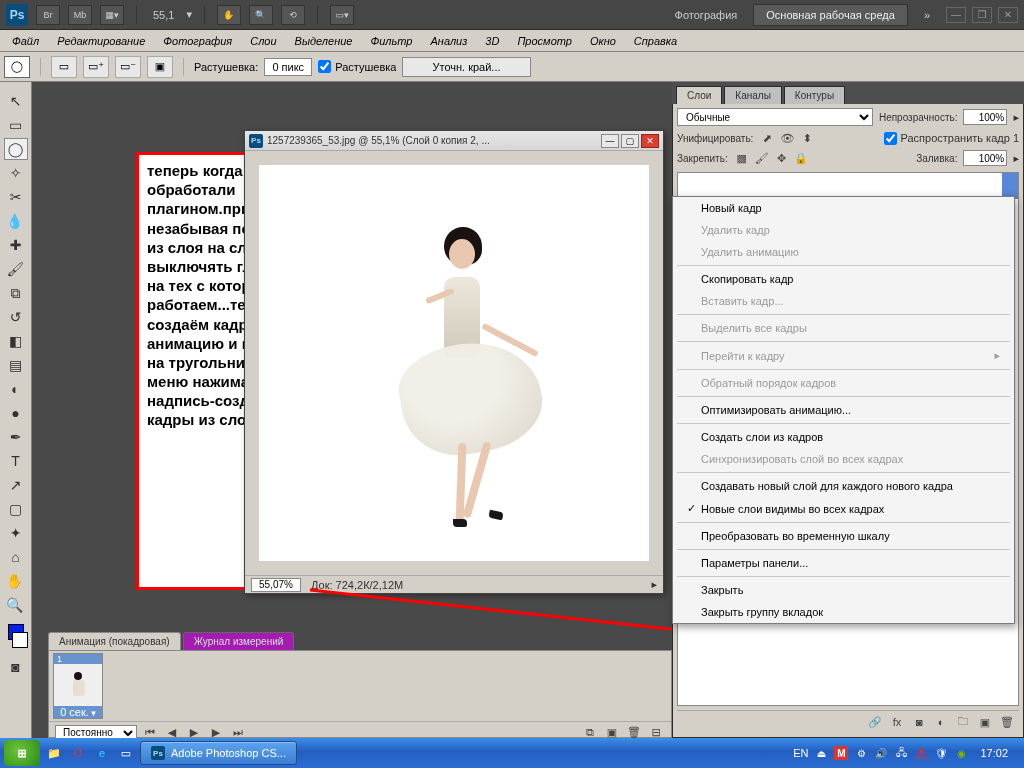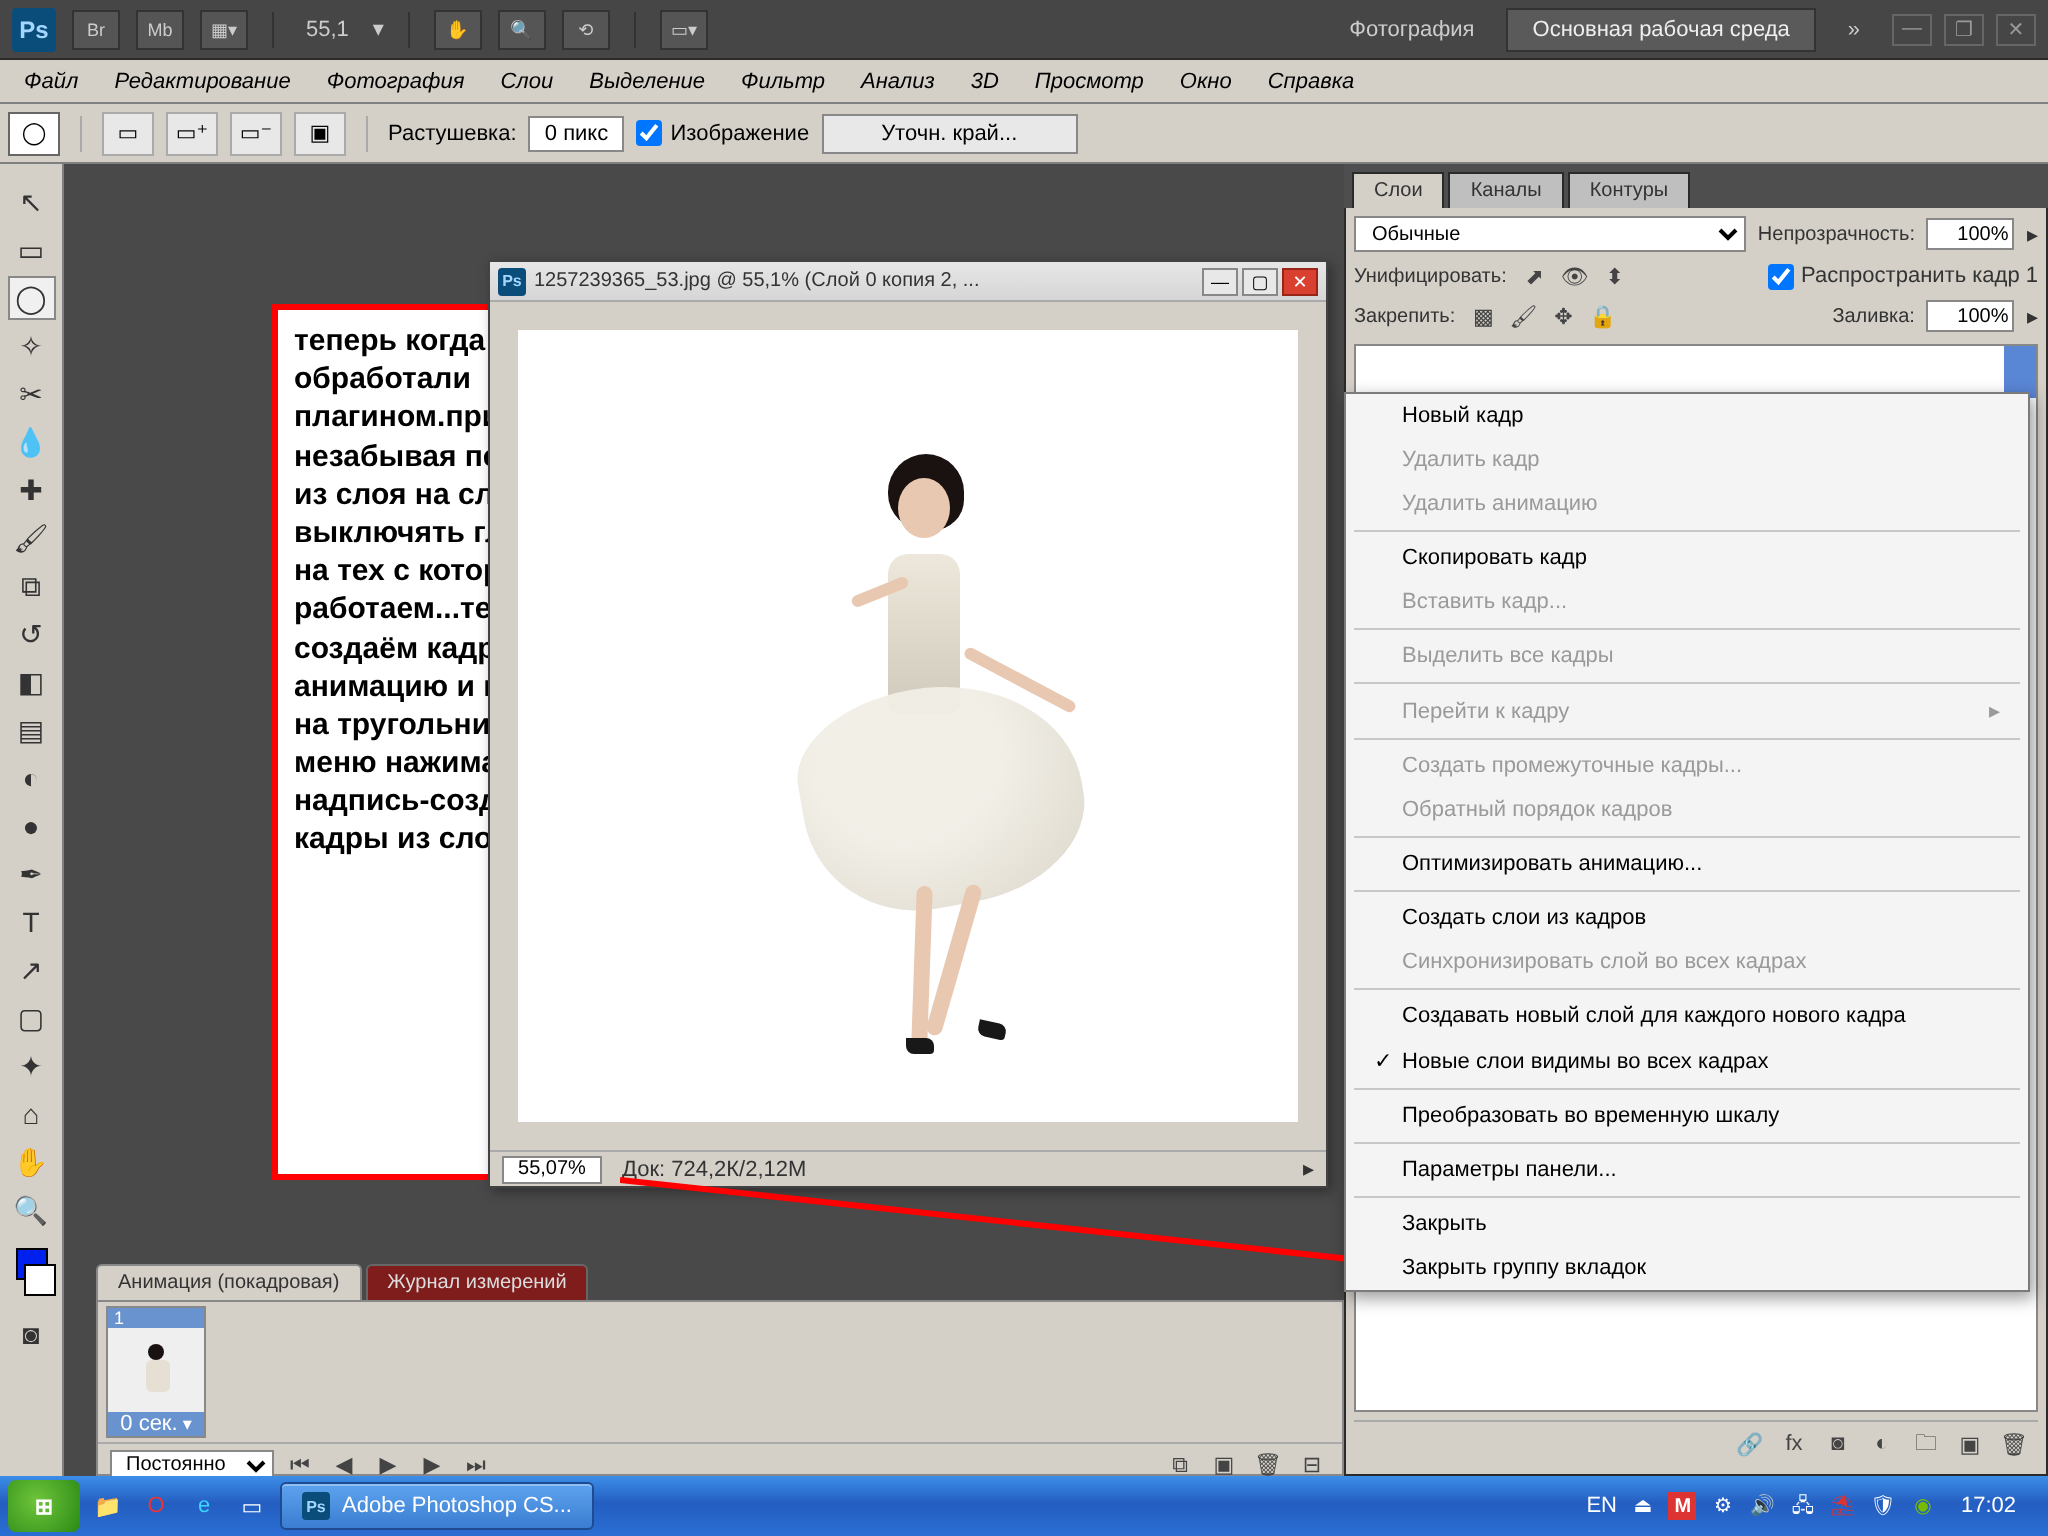--- a/index.html
+++ b/index.html
@@ -55,21 +55,21 @@
 .model-shoe1 { position:absolute; left: 84px; top: 336px; width: 14px; height: 8px; background:#181818; border-radius: 0 4px 2px 4px; }
 .model-shoe2 { position:absolute; left: 120px; top: 328px; width: 14px; height: 8px; background:#181818; border-radius: 0 4px 2px 4px; transform: rotate(12deg); }
 .doc-status { height: 18px; background: #d4d0c8; display: flex; align-items: center; padding: 0 6px; gap: 10px; border-top: 1px solid #aaa; font-size: 10px; color: #333; }
 .doc-status .inp { width: 50px; height: 14px; border: 1px solid #888; background: #fff; text-align:center; font-size:10px; }
 
 .red-note { position: absolute; left: 104px; top: 70px; width: 196px; height: 438px; background: #fff; border: 3px solid #ff0000; padding: 6px 8px; }
 .red-note-text { font-size: 15px; font-weight: bold; color: #000; line-height: 1.28; }
 
 .anim-tab-row { position: absolute; left: 16px; top: 548px; right: 0; height: 20px; display: flex; align-items: flex-end; }
 .anim-tab { padding: 3px 10px; background: #d4d0c8; border: 1px solid #888; border-bottom: none; border-radius: 3px 3px 0 0; font-size: 10px; color: #333; margin-right: 2px; cursor: pointer; }
-.anim-tab.inactive { background: #7f1d1d; color: #ddd; border-color: #666; }
+.anim-tab.inactive { background: #a21caf; color: #ddd; border-color: #666; }
 
 .anim-panel { position: absolute; left: 16px; top: 568px; right: 0; bottom: 0; background: #d4d0c8; border: 1px solid #888; }
 .anim-body { height: 70px; display: flex; align-items: center; padding: 4px; gap: 6px; }
 .frame-thumb { width: 50px; border: 1px solid #888; background: #fff; display: flex; flex-direction: column; }
 .frame-thumb .num { font-size: 9px; padding: 0 3px; background: #6893cf; color: #fff; }
 .frame-thumb .img { height: 42px; background: #efefef; display:flex; align-items:center; justify-content:center; }
 .frame-thumb .mini-model { width:16px; height:34px; position: relative; }
 .frame-thumb .time { font-size: 9px; text-align: center; background: #6893cf; color: #fff; }
 .anim-controls { height: 22px; display: flex; align-items: center; gap: 4px; padding: 0 6px; border-top: 1px solid #aaa; }
 .anim-sel { width: 82px; height: 16px; border: 1px solid #888; background: #fff; font-size: 10px; padding: 0 3px; }
@@ -154,21 +154,21 @@
   <div class="tb-sep" style="background:#aaa"></div>
   <div class="opt-ico">▭</div>
   <div class="opt-ico">▭⁺</div>
   <div class="opt-ico">▭⁻</div>
   <div class="opt-ico">▣</div>
   <div class="tb-sep" style="background:#aaa"></div>
   <span class="opt-label">Растушевка:</span>
   <input class="opt-input" value="0 пикс" style="">
   <label class="opt-check">
       <input type="checkbox" checked="" style=""> 
-      <span>Изображение</span>
+      <span>Растушевка</span>
     </label>
   <button class="opt-button">Уточн. край...</button>
 </div>
 
 <div class="main-area">
 
   <div class="tools-col">
     <div class="tool">↖</div>
     <div class="tool">▭</div>
     <div class="tool active">◯</div>
@@ -360,24 +360,20 @@
     </div>
     <div class="cm-sep"></div>
     <div class="cm-item disabled">
       <span class="chk"></span>
       <span>Перейти к кадру</span>
       <span style="margin-left: auto;">▸</span>
     </div>
     <div class="cm-sep"></div>
     <div class="cm-item disabled">
       <span class="chk"></span>
-      <span>Создать промежуточные кадры...</span>
-    </div>
-    <div class="cm-item disabled">
-      <span class="chk"></span>
       <span>Обратный порядок кадров</span>
     </div>
     <div class="cm-sep"></div>
     <div class="cm-item">
       <span class="chk"></span>
       <span>Оптимизировать анимацию...</span>
     </div>
     <div class="cm-sep"></div>
     <div class="cm-item">
       <span class="chk"></span>

